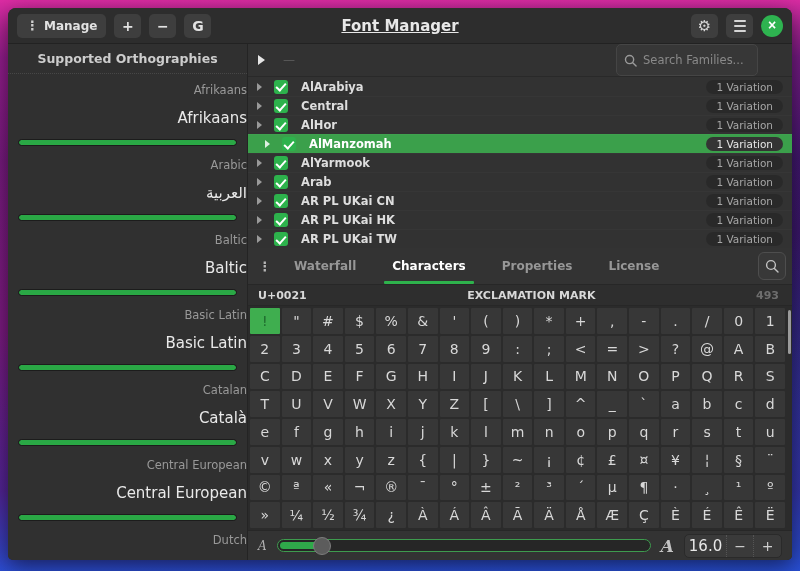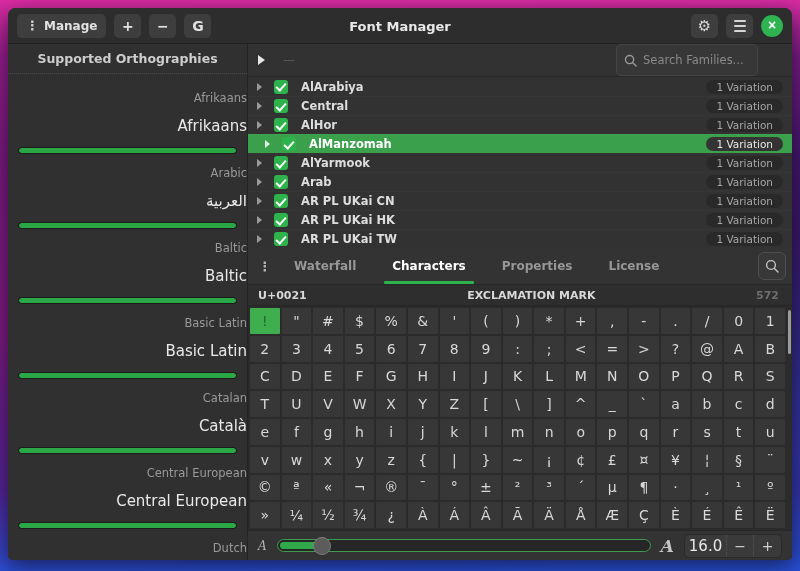--- a/index.html
+++ b/index.html
@@ -19,34 +19,34 @@
     color:#dcdcdc;
   }
   
   .titlebar { position:relative; height:36px; flex:0 0 36px; background:#2d2d2d;
     border-bottom:1px solid #222; display:flex; align-items:center; padding:0 9px; gap:8px; }
   .tb-btn { height:24px; background:#3e3e3e; border:none; border-radius:5px; color:#e2e2e2;
     font-family:inherit; font-size:12px; font-weight:bold; display:flex; align-items:center;
     justify-content:center; gap:5px; padding:0 9px; cursor:pointer; }
   .tb-btn.square { width:27px; padding:0; font-size:14px; }
   .tb-title { position:absolute; left:50%; top:0; transform:translateX(-50%); height:36px;
-    display:flex; align-items:center; font-size:13px; font-weight:bold; color:#e8e8e8; }
+    display:flex; align-items:center; font-size:15px; font-weight:bold; color:#e8e8e8;text-decoration:underline; }
   .tb-right { margin-left:auto; display:flex; align-items:center; gap:8px; }
   .dots { font-size:13px; color:#cfcfcf; font-weight:bold; }
   .gear-glyph { font-size:15px; color:#d5d5d5; font-weight:normal; }
   .hamburger { display:flex; flex-direction:column; gap:3px; }
   .hamburger i { display:block; width:12px; height:2px; background:#d5d5d5; border-radius:1px; }
   .close-btn { width:22px; height:22px; border-radius:50%; border:none; cursor:pointer;
     color:#fff; font-size:14px; font-weight:bold; line-height:20px; display:flex;
     align-items:center; justify-content:center; padding:0 0 1px 0; }
   
   .main { flex:1; display:flex; min-height:0; }
   
   .sidebar { width:240px; flex:0 0 240px; background:#303030; border-right:1px solid #242424;
-    overflow:hidden; display:flex; flex-direction:column;gap:8px; }
+    overflow:hidden; display:flex; flex-direction:column; }
   .sb-header { height:30px; flex:0 0 30px; display:flex; align-items:center; justify-content:center;
     font-size:12.5px; font-weight:bold; color:#cdcdcd; border-bottom:1px dotted #474747; }
   .orth-item { height:75px; flex:0 0 75px; padding-top:10px; text-align:right; cursor:pointer; }
   .orth-label { font-size:11.5px; color:#999; line-height:13px; }
   .orth-native { font-size:15px; color:#e9e9e9; margin-top:12px; line-height:18px; }
   .orth-bar { margin:12px 10px 0; height:7px; border-radius:4px; background:#242424;
     border:1px solid #1c1c1c; overflow:hidden; }
   .orth-fill { height:100%; background:#2aa845; border-radius:3px; }
   
   .right-col { flex:1; display:flex; flex-direction:column; min-width:0; }
@@ -293,21 +293,21 @@
             <svg class="magsvg" width="14" height="14" viewBox="0 0 14 14">
               <circle cx="6" cy="6" r="4.4" fill="none" stroke="#c3c3c3" stroke-width="1.4"></circle>
               <line x1="9.4" y1="9.4" x2="13" y2="13" stroke="#c3c3c3" stroke-width="1.4" stroke-linecap="round"></line>
             </svg>
           </button>
         </div>
 
         <div class="char-info">
           <span class="cp">U+0021</span>
           <span class="char-name">EXCLAMATION MARK</span>
-          <span class="char-count">572</span>
+          <span class="char-count">493</span>
         </div>
 
         <div class="char-grid-wrap">
           <div class="char-grid" id="char-grid">
               <div class="cell selected">!</div>
               <div class="cell">"</div>
               <div class="cell">#</div>
               <div class="cell">$</div>
               <div class="cell">%</div>
               <div class="cell">&amp;</div>

